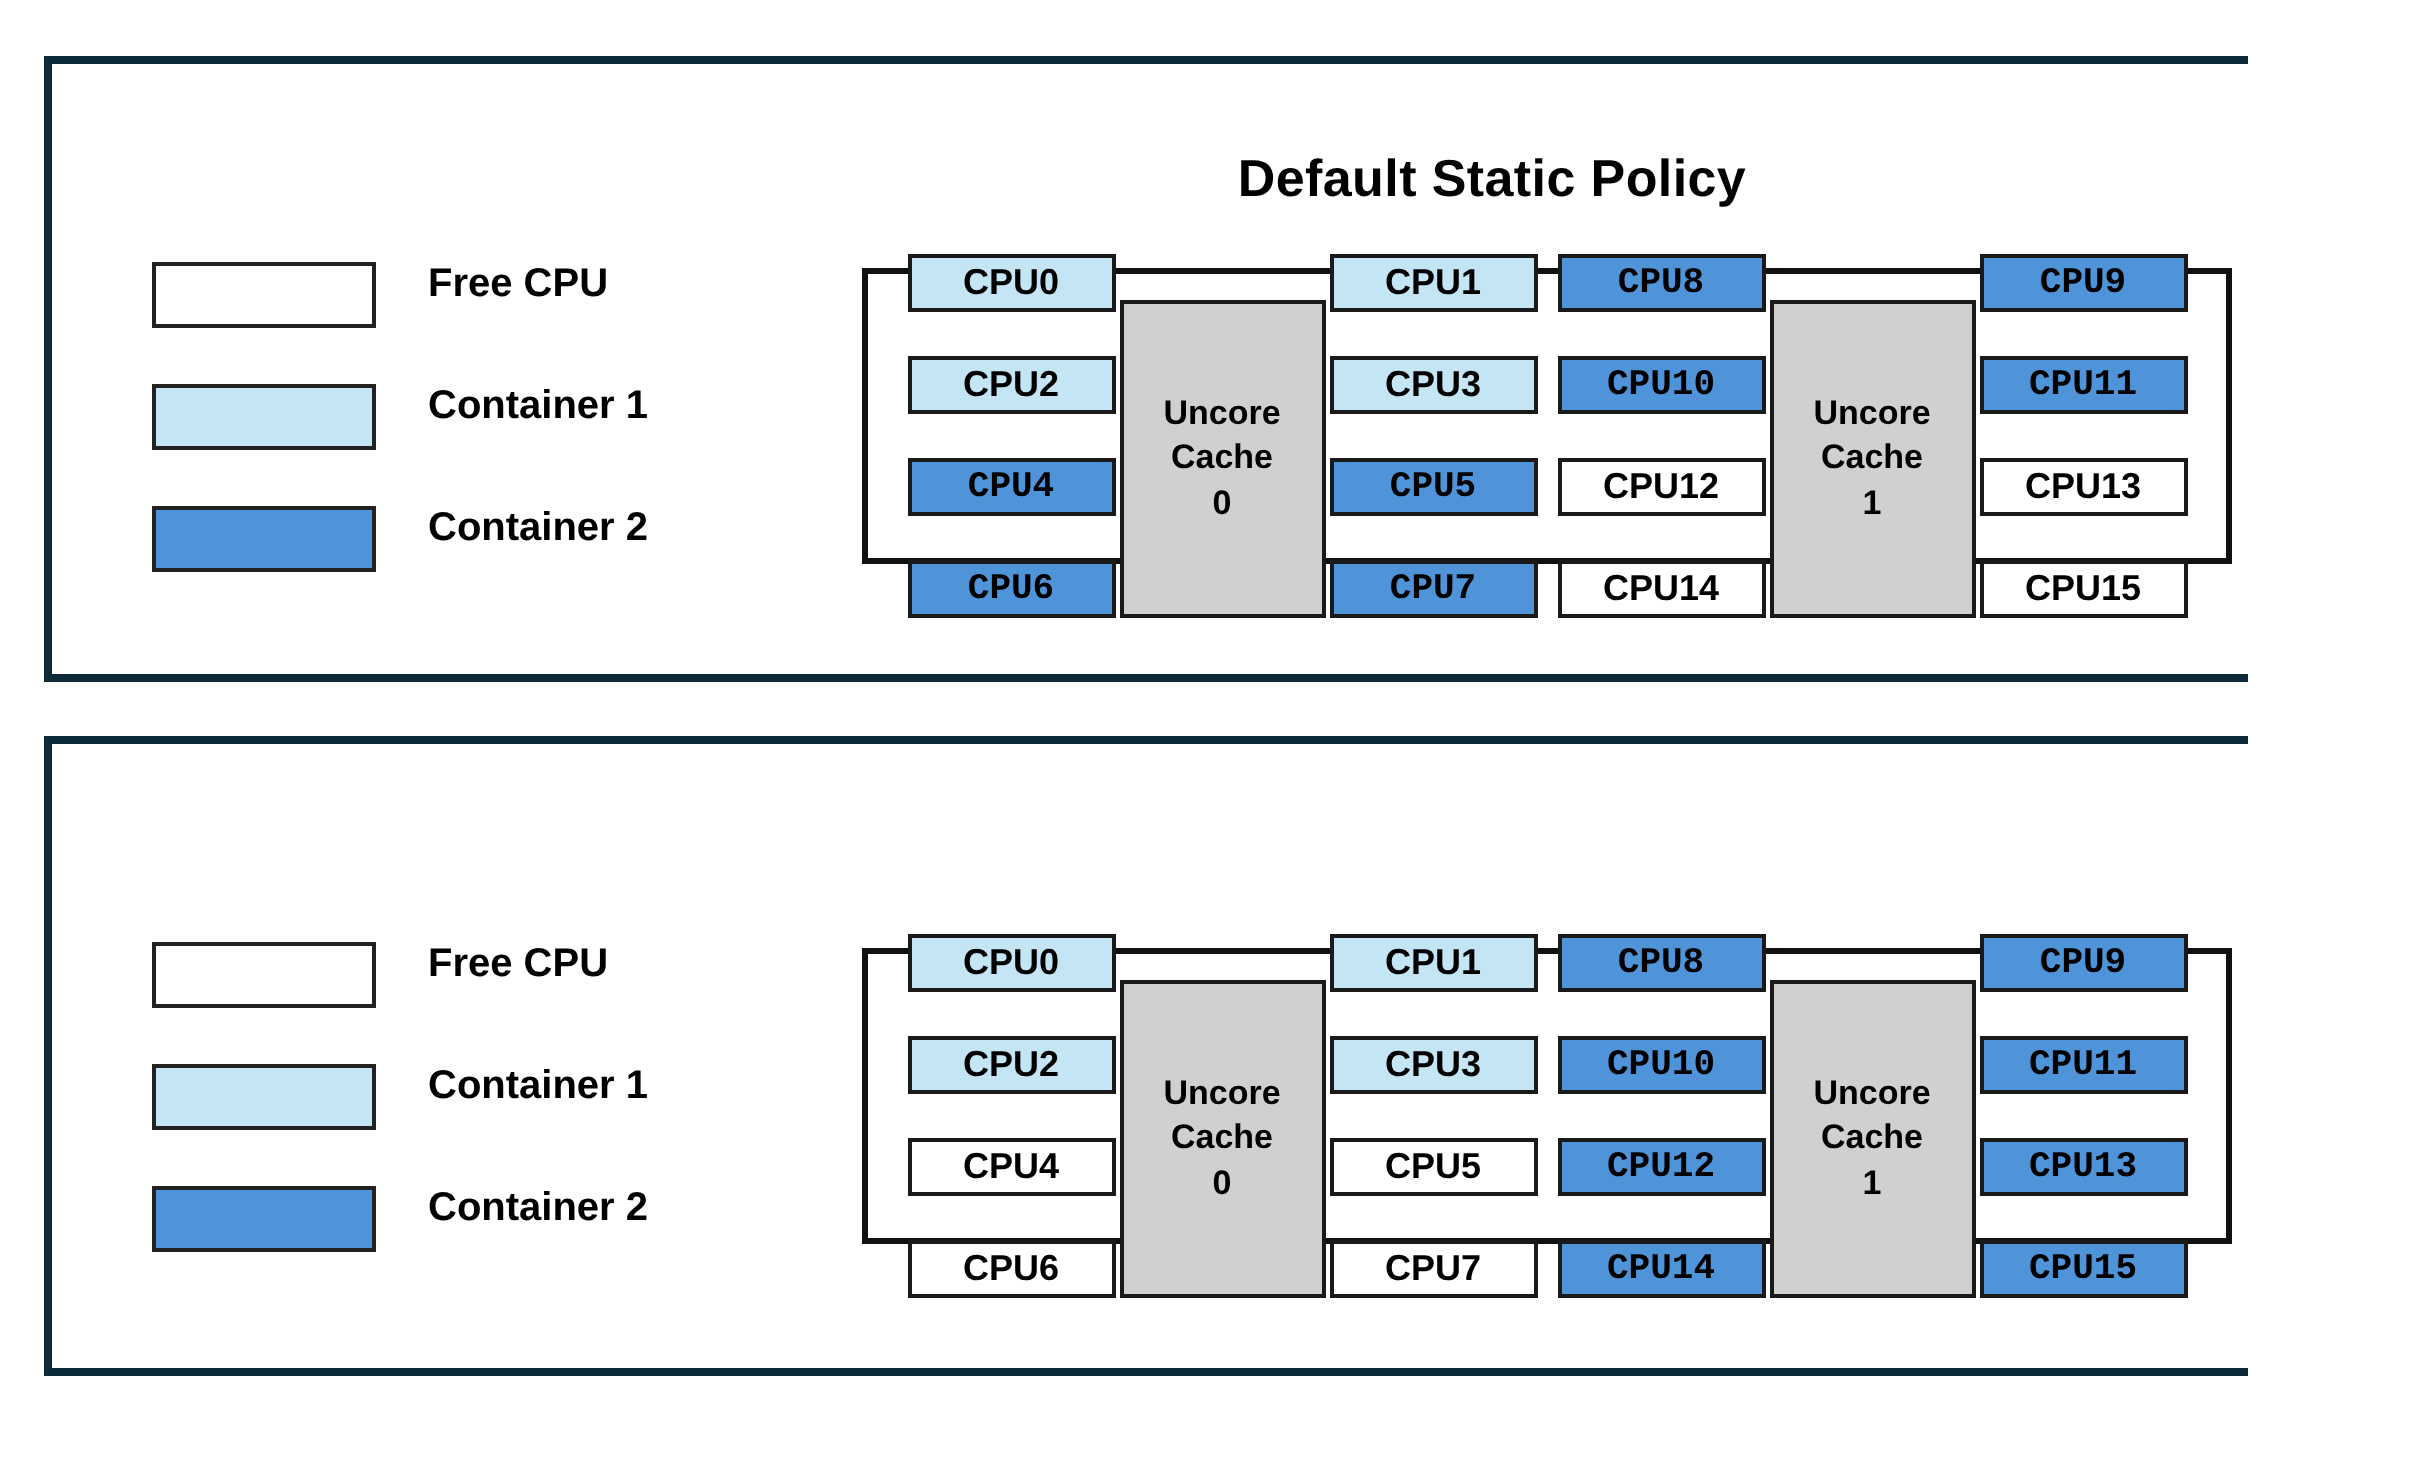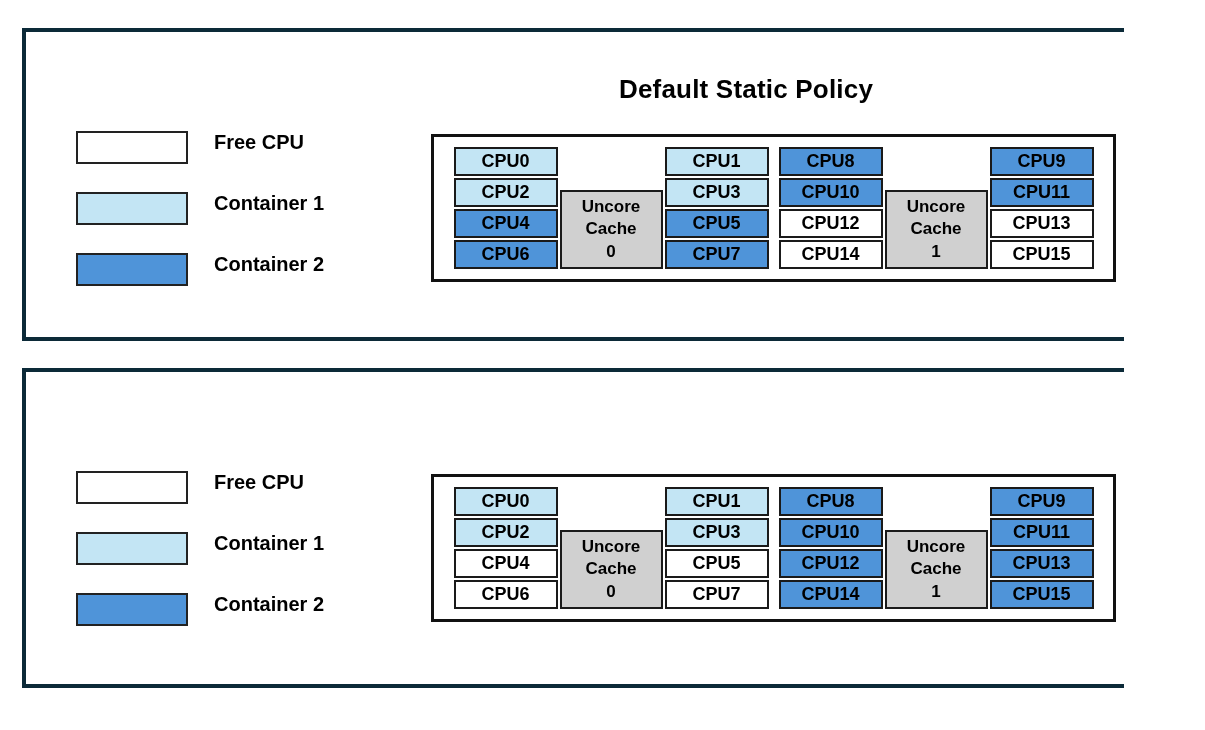--- a/index.html
+++ b/index.html
@@ -89,38 +89,39 @@
   .cpu-cell {
     width: 100px;
     height: 25px;
     border: 2px solid var(--cell_border, #1a1a1a);
     display: flex;
     align-items: center;
     justify-content: center;
     font-size: 18px;
     font-weight: bold;
     background: var(--free, #fff);
+    margin-top: 20px;
   }
   .uncore-block {
     width: 99px;
     border: 2px solid var(--cell_border, #1a1a1a);
     background: var(--uncore, #d0d0d0);
     display: flex;
     flex-direction: column;
     align-items: center;
     justify-content: center;
     font-size: 17px;
     font-weight: bold;
     line-height: 1.3;
     text-align: center;
     margin-top: 43px;
   }
   [data-fill="free"]       { background: var(--free, #ffffff); }
   [data-fill="container1"] { background: var(--container1, #c3e5f4); }
-  [data-fill="container2"] { background: var(--container2, #4f94d9); }
+  [data-fill="container2"] { background: var(--container2, #4f94d9); font-family: Liberation Mono, monospace; }
 </style>
 </head>
 <body>
 
 <div class="stage">
 
   <div class="panel top">
     <div class="panel-title">Default Static Policy</div>
 
     <div class="legend">

